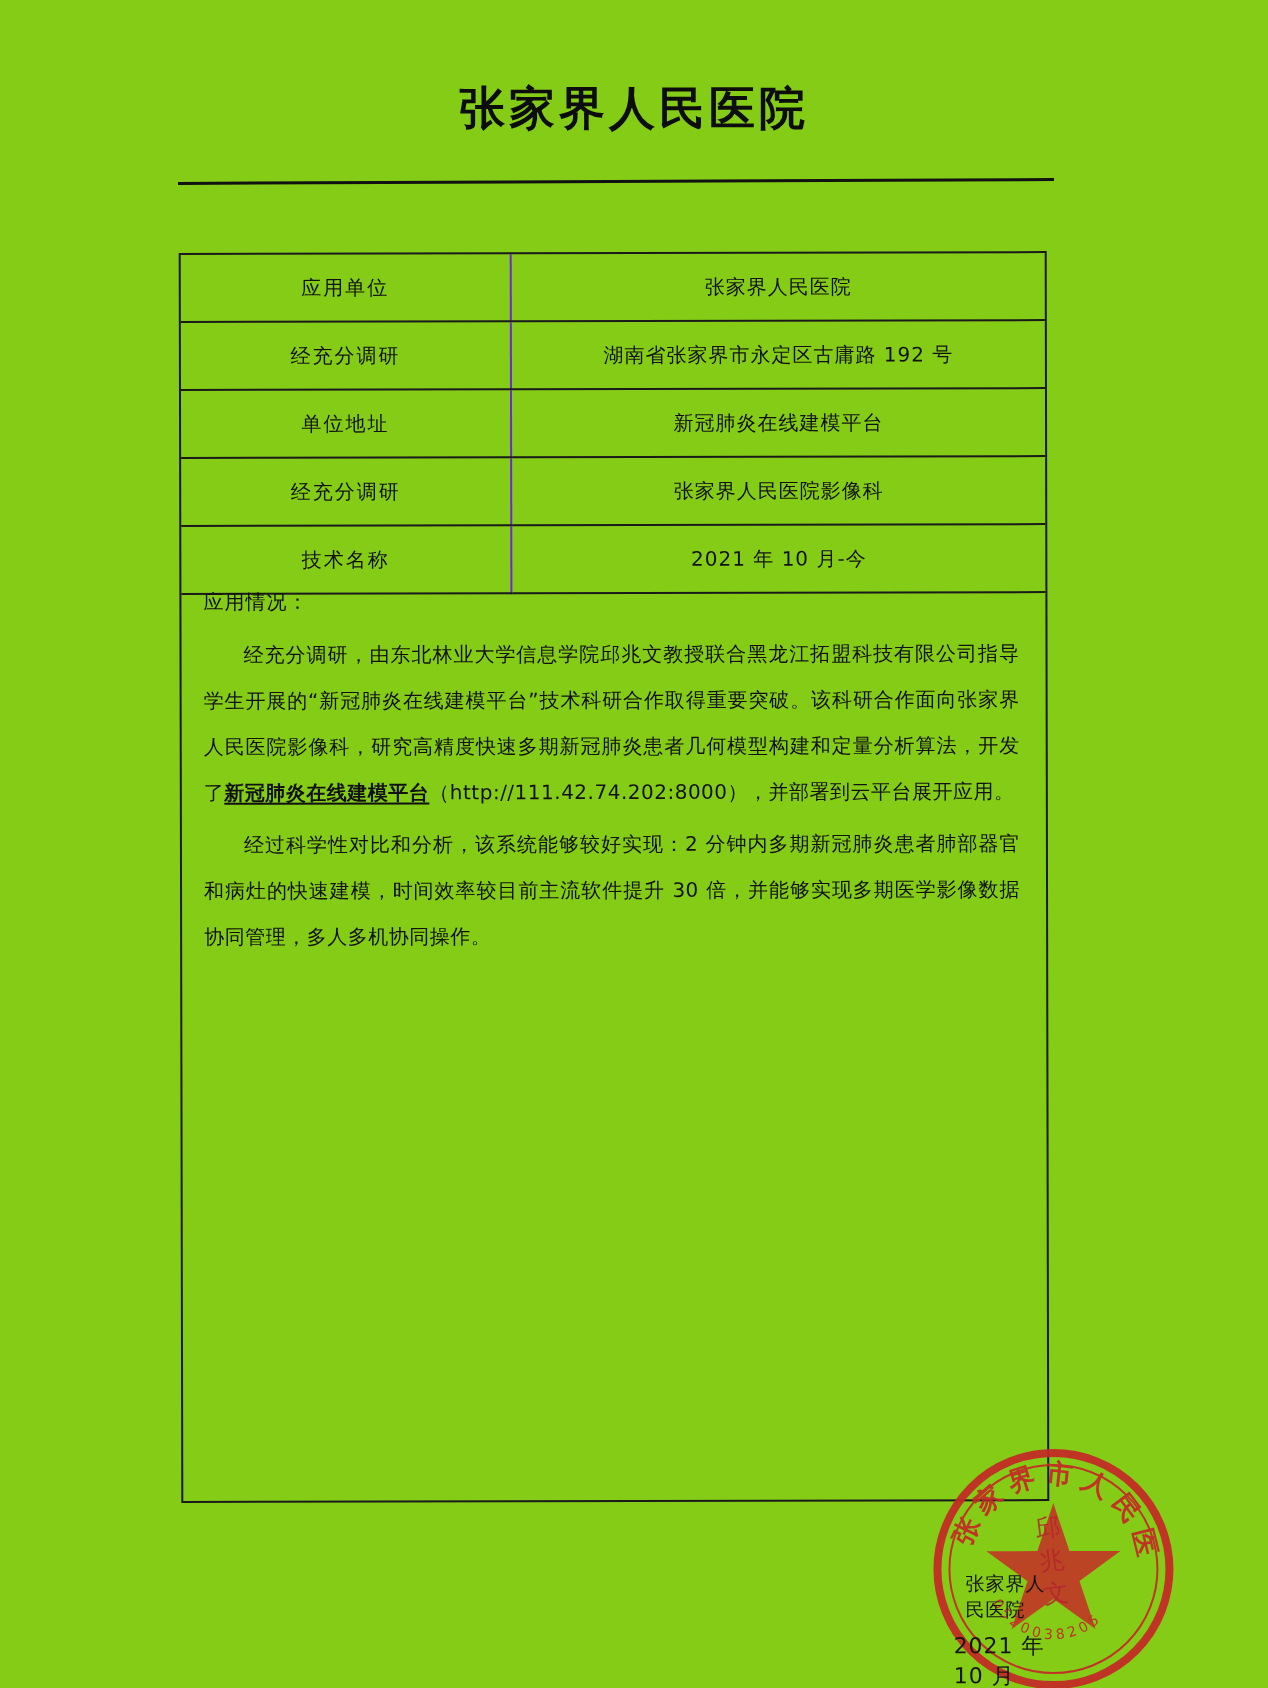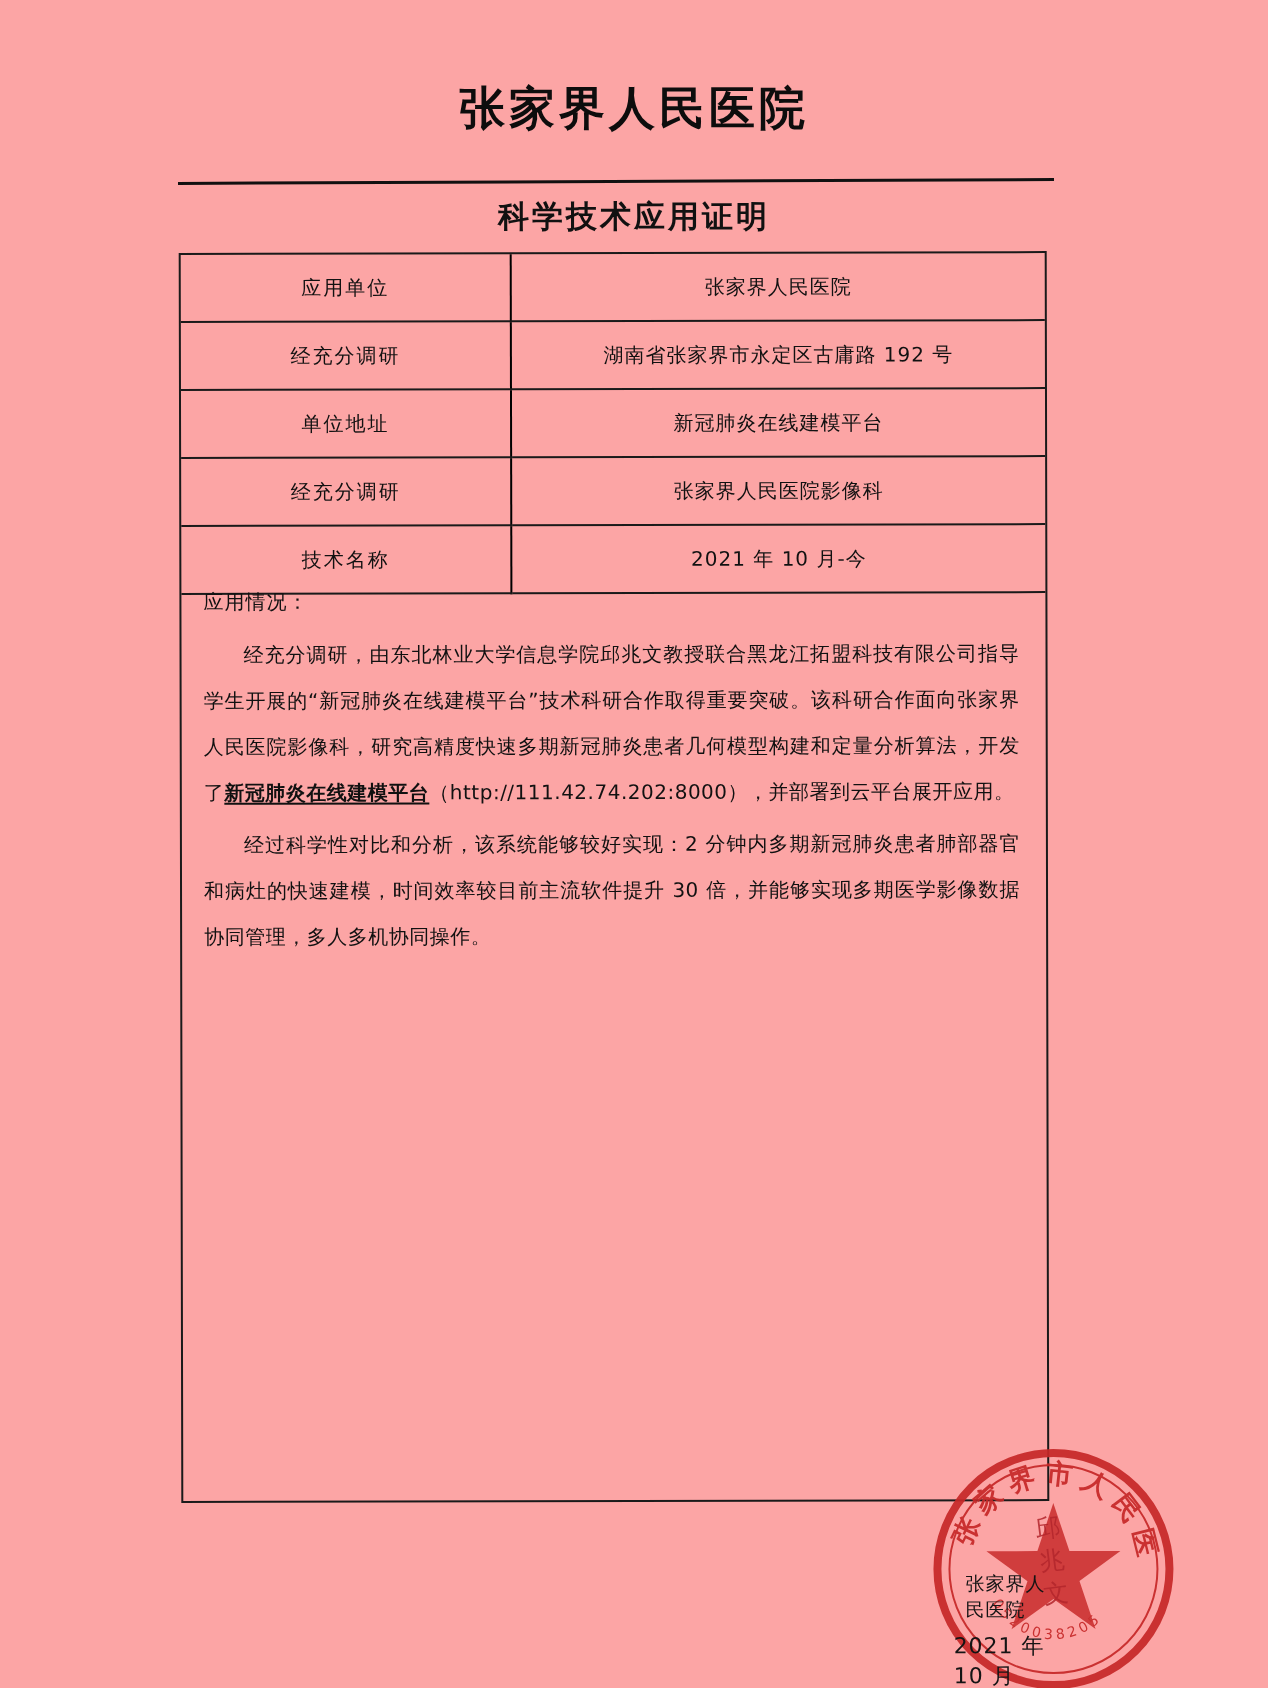--- a/index.html
+++ b/index.html
@@ -12,21 +12,21 @@
     height: 1688px;
     position: relative;
     font-family: "DejaVu Sans", "Liberation Sans", sans-serif;
     color: #111111;
     overflow: hidden;
   }
 
   .page {
     position: absolute;
     inset: 0;
-    background: #fca5a5;
+    background: #84cc16;
   }
 
   
   .org-title {
     position: absolute;
     top: 78px;
     left: 0;
     width: 100%;
     text-align: center;
     font-size: 46px;
@@ -83,21 +83,21 @@
     border-bottom: 2px solid #1a1a1a;
     height: 64px;
     font-size: 20px;
     text-align: center;
     vertical-align: middle;
     color: #111;
     font-family: "DejaVu Sans", "Liberation Sans", sans-serif;
   }
   .info-table td.label {
     width: 327px;
-    border-right: 2px solid #000000;
+    border-right: 2px solid #6d28d9;
     letter-spacing: 2px;
   }
   .info-table td.value {
     letter-spacing: 1px;
   }
 
   
   .body-area {
     position: absolute;
     top: 334px;
@@ -166,21 +166,20 @@
     font-family: "DejaVu Sans", "Liberation Sans", sans-serif;
   }
 </style>
 </head>
 <body>
 
 <div class="page">
 
   <div class="org-title">张家界人民医院</div>
   <div class="rule"></div>
-  <div class="doc-title">科学技术应用证明</div>
 
   <div class="frame">
 
     <table class="info-table">
       <tbody>
         <tr>
           <td class="label">应用单位</td>
           <td class="value">张家界人民医院</td>
         </tr>
         <tr>

